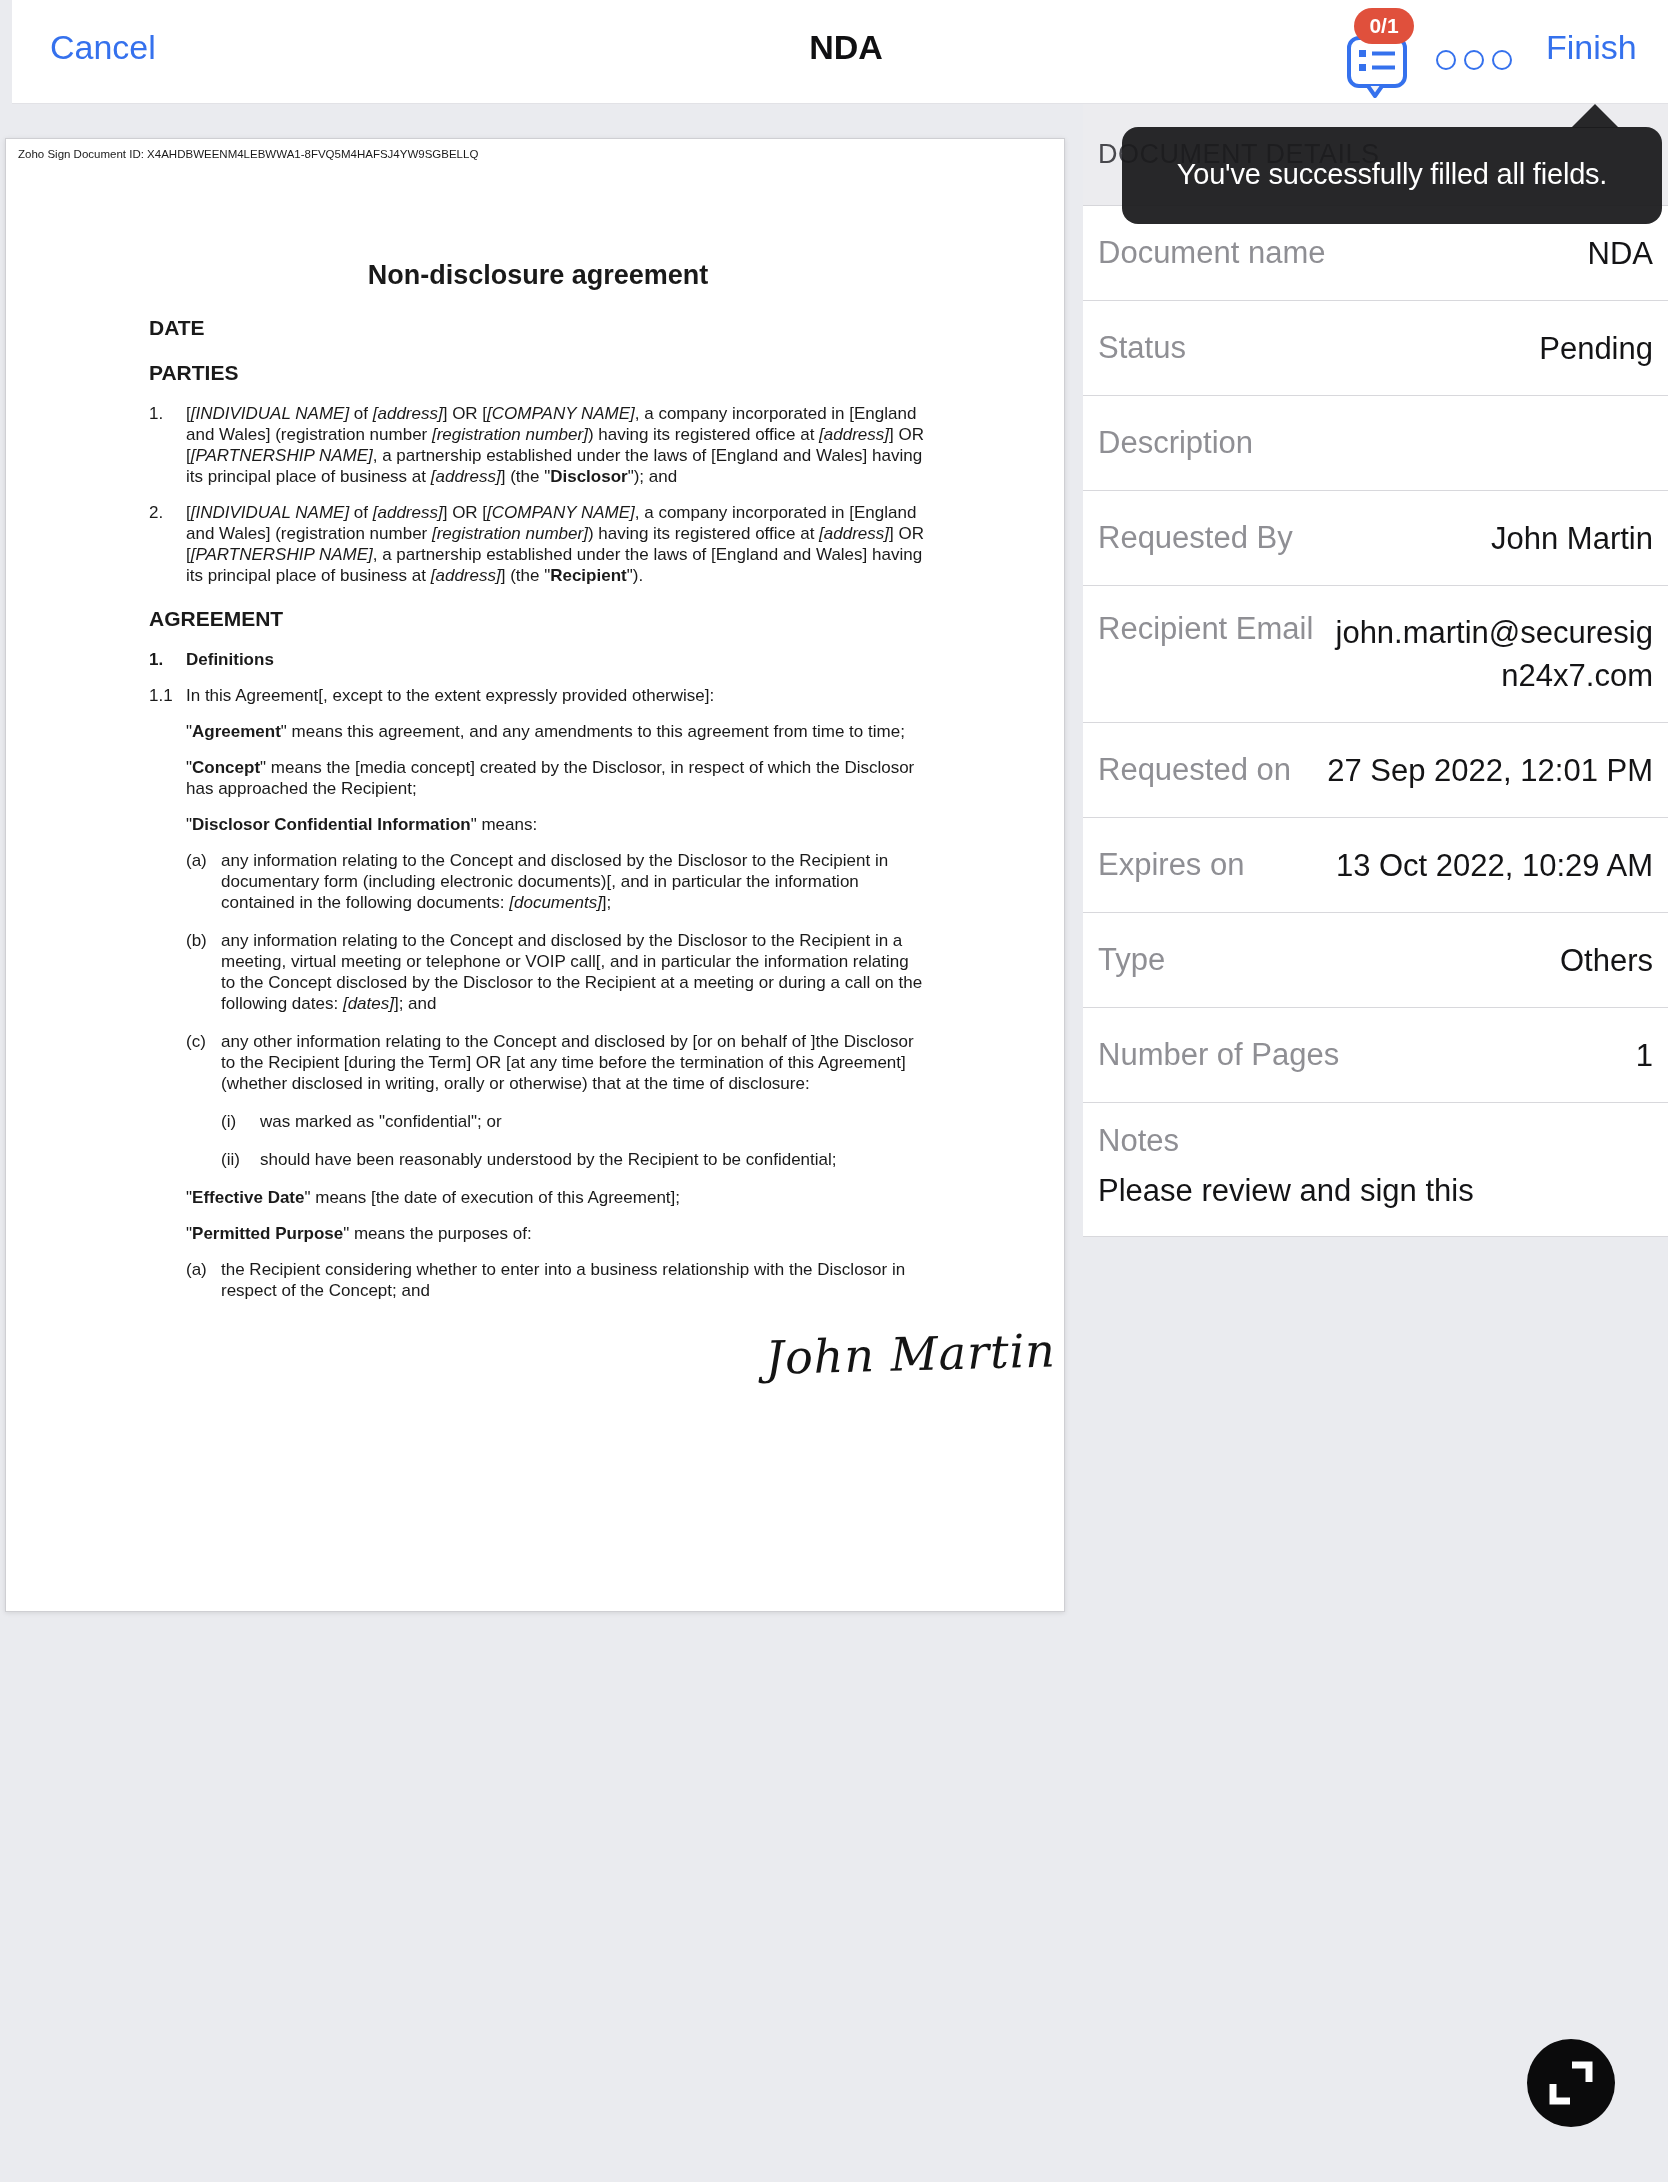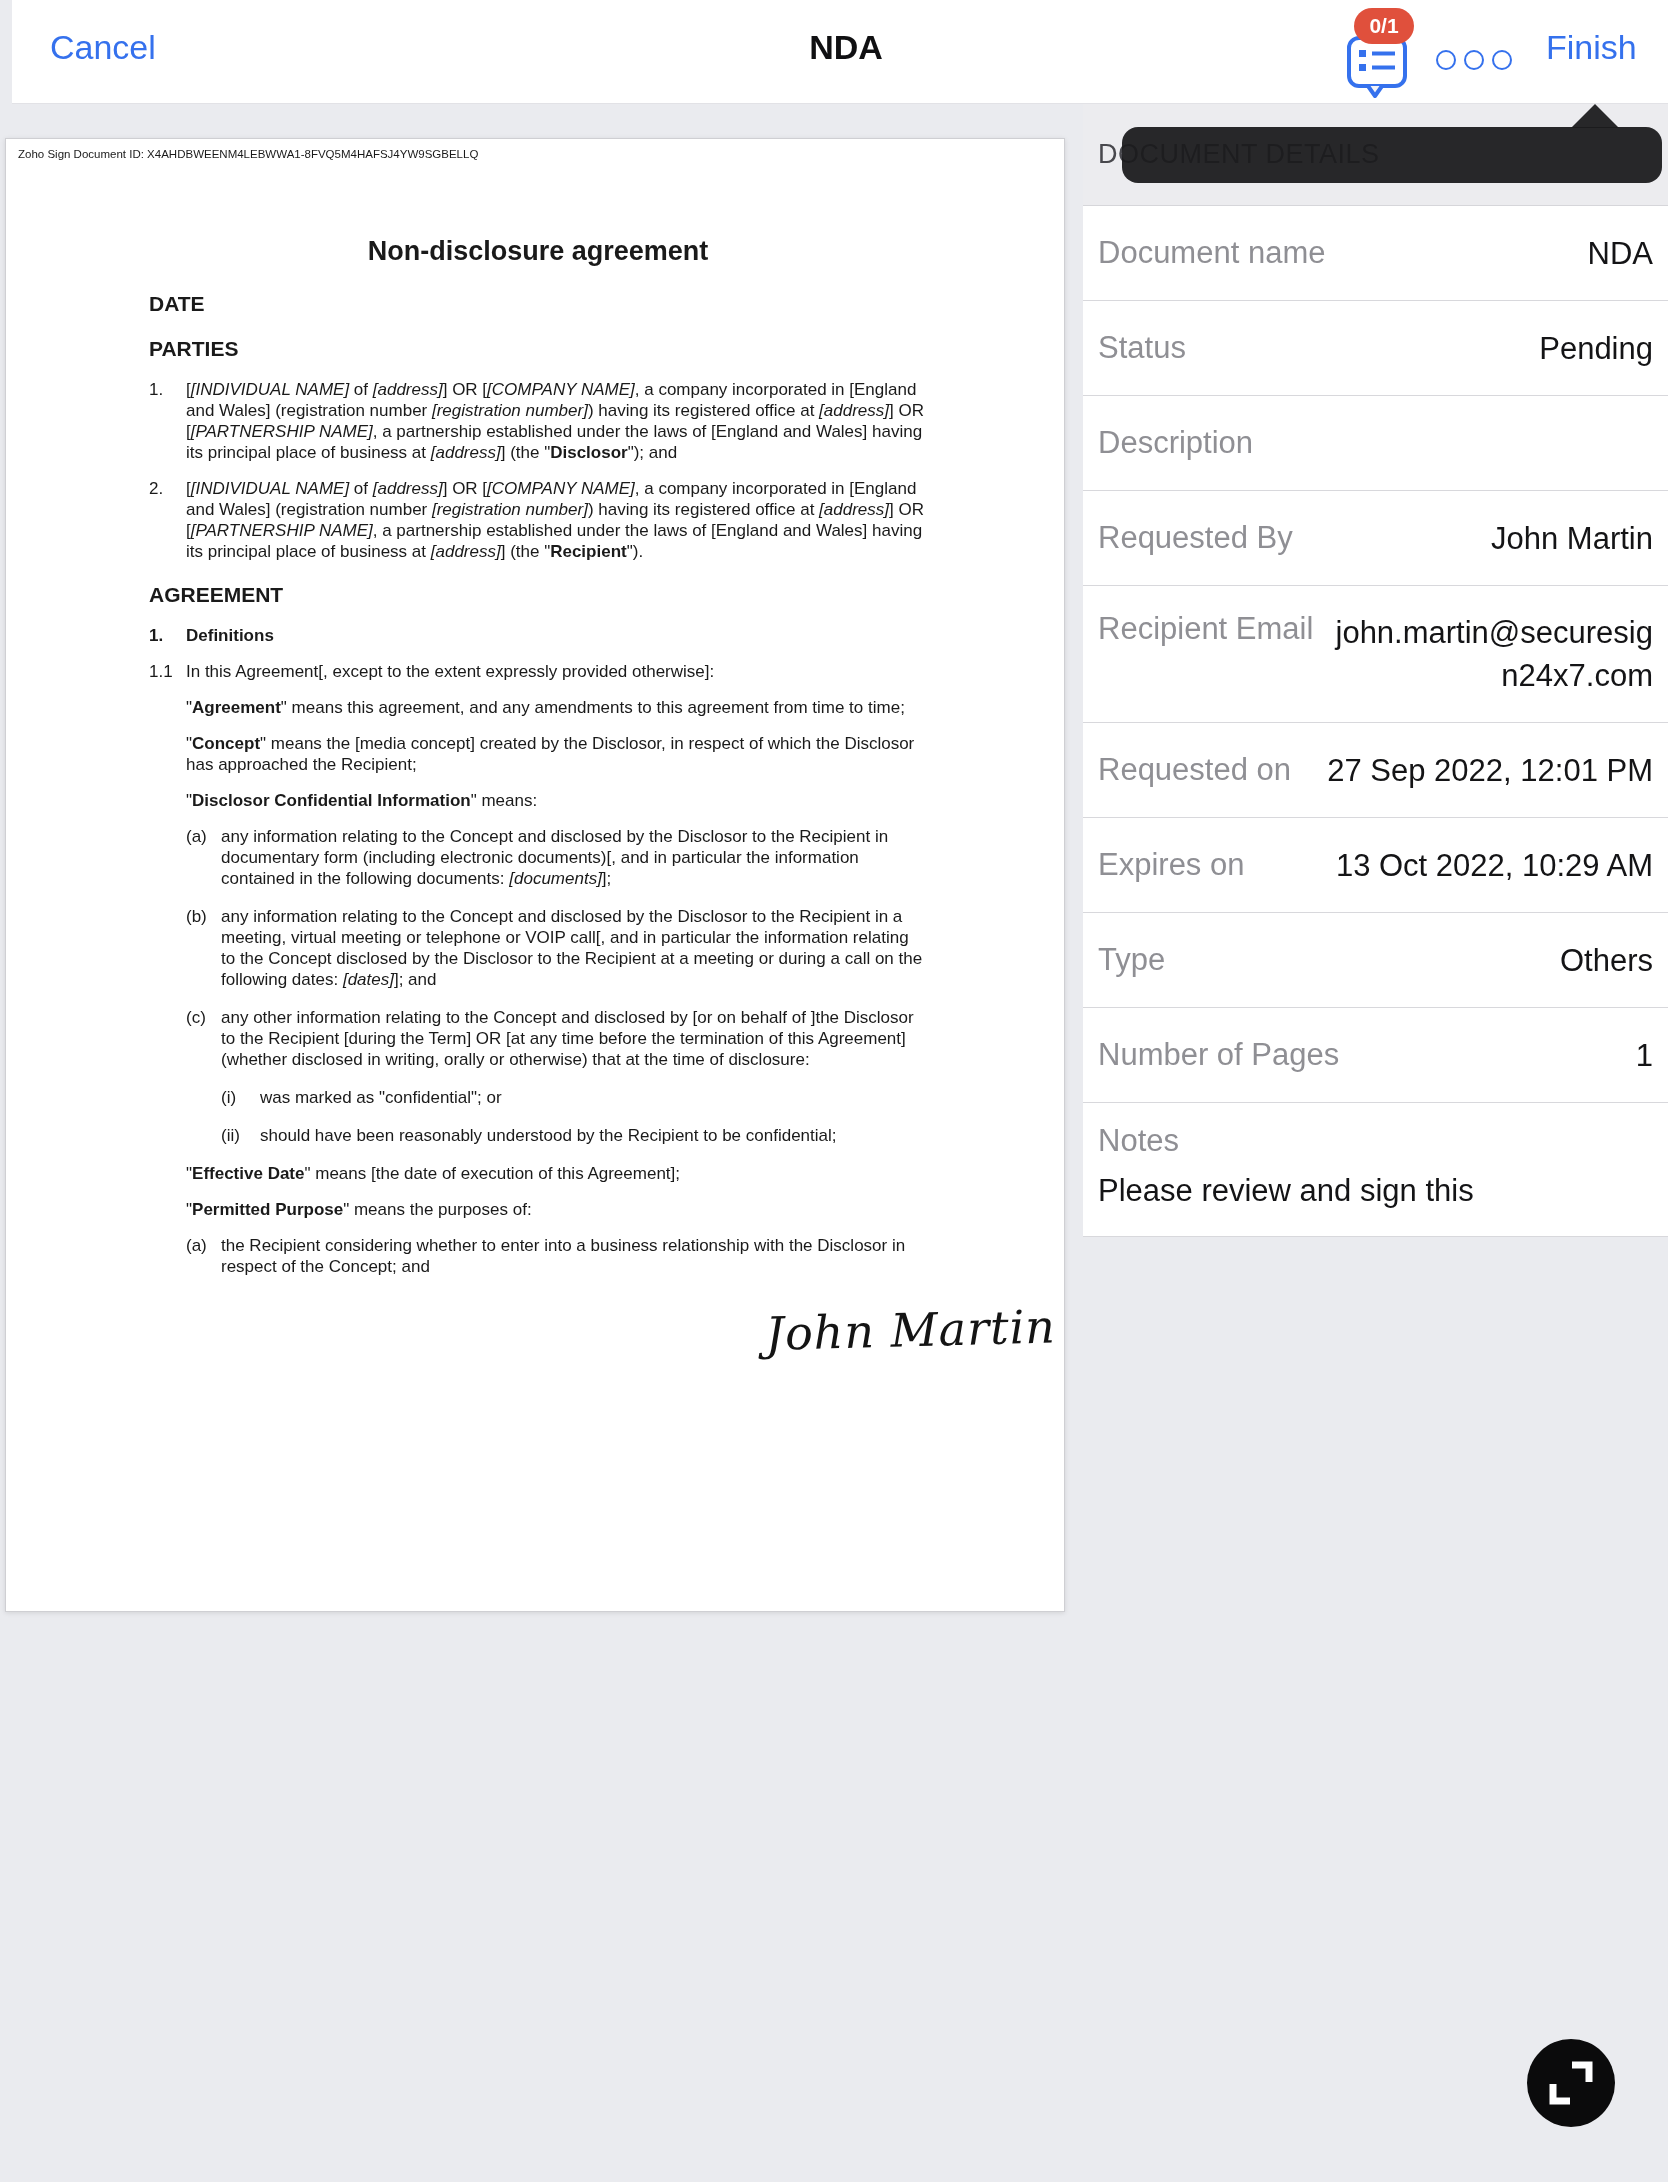--- a/index.html
+++ b/index.html
@@ -21,21 +21,21 @@
     background:#e0503c;border-radius:20px;color:#fff;font-size:21px;font-weight:700;
     text-align:center;line-height:28px;}
   .more{position:absolute;left:1424px;top:50px;display:flex;gap:8px;cursor:pointer;}
   .more i{display:block;width:16px;height:16px;border:2.5px solid #3571ed;border-radius:50%;}
   .finish{position:absolute;left:1534px;top:28px;font-size:34px;color:#3571ed;cursor:pointer;}
 
   
   .page{position:absolute;left:5px;top:138px;width:1060px;height:1474px;background:#fff;
     border:1px solid #cfcfd3;box-shadow:0 1px 5px rgba(0,0,0,.10);box-sizing:border-box;}
   .doc-id{position:absolute;left:12px;top:9px;font-size:11.5px;color:#1a1a1a;}
-  .doc-body{padding:96px 137px 0 143px;color:#1a1a1a;font-size:17px;line-height:21px;}
+  .doc-body{padding:120px 137px 0 143px;color:#1a1a1a;font-size:17px;line-height:21px;}
   .b-title{text-align:center;font-size:27px;line-height:32px;font-weight:700;margin-bottom:24px;}
   .b-h{font-size:21px;line-height:25px;font-weight:700;margin:20px 0 18px;}
   .p1{margin-left:37px;margin-bottom:15px;}
   .rli{display:flex;margin-bottom:15px;}
   .rli .num{flex:0 0 37px;}
   .rli .txt{flex:1;}
   .l2{margin-left:37px;margin-bottom:17px;}
   .l2 .num{flex:0 0 35px;}
   .l3{margin-left:72px;margin-bottom:17px;}
   .l3 .num{flex:0 0 39px;}
@@ -197,20 +197,21 @@
         <span class="pvalue">1</span>
       </div>
       <div class="prow prow-stacked">
         <span class="plabel">Notes</span>
         <span class="pvalue">Please review and sign this</span>
       </div>
     </div>
 </div>
 
 <div class="tooltip">
+  <div>You've successfully filled all fields.</div>
 </div>
 
 <div class="expand-btn">
   <svg width="88" height="88" viewBox="0 0 88 88" fill="none">
     <path d="M45 26 H62 V43" stroke="#fff" stroke-width="7" stroke-linejoin="miter"></path>
     <path d="M43 62 H26 V45" stroke="#fff" stroke-width="7" stroke-linejoin="miter"></path>
   </svg>
 </div>
 
 </body></html>

